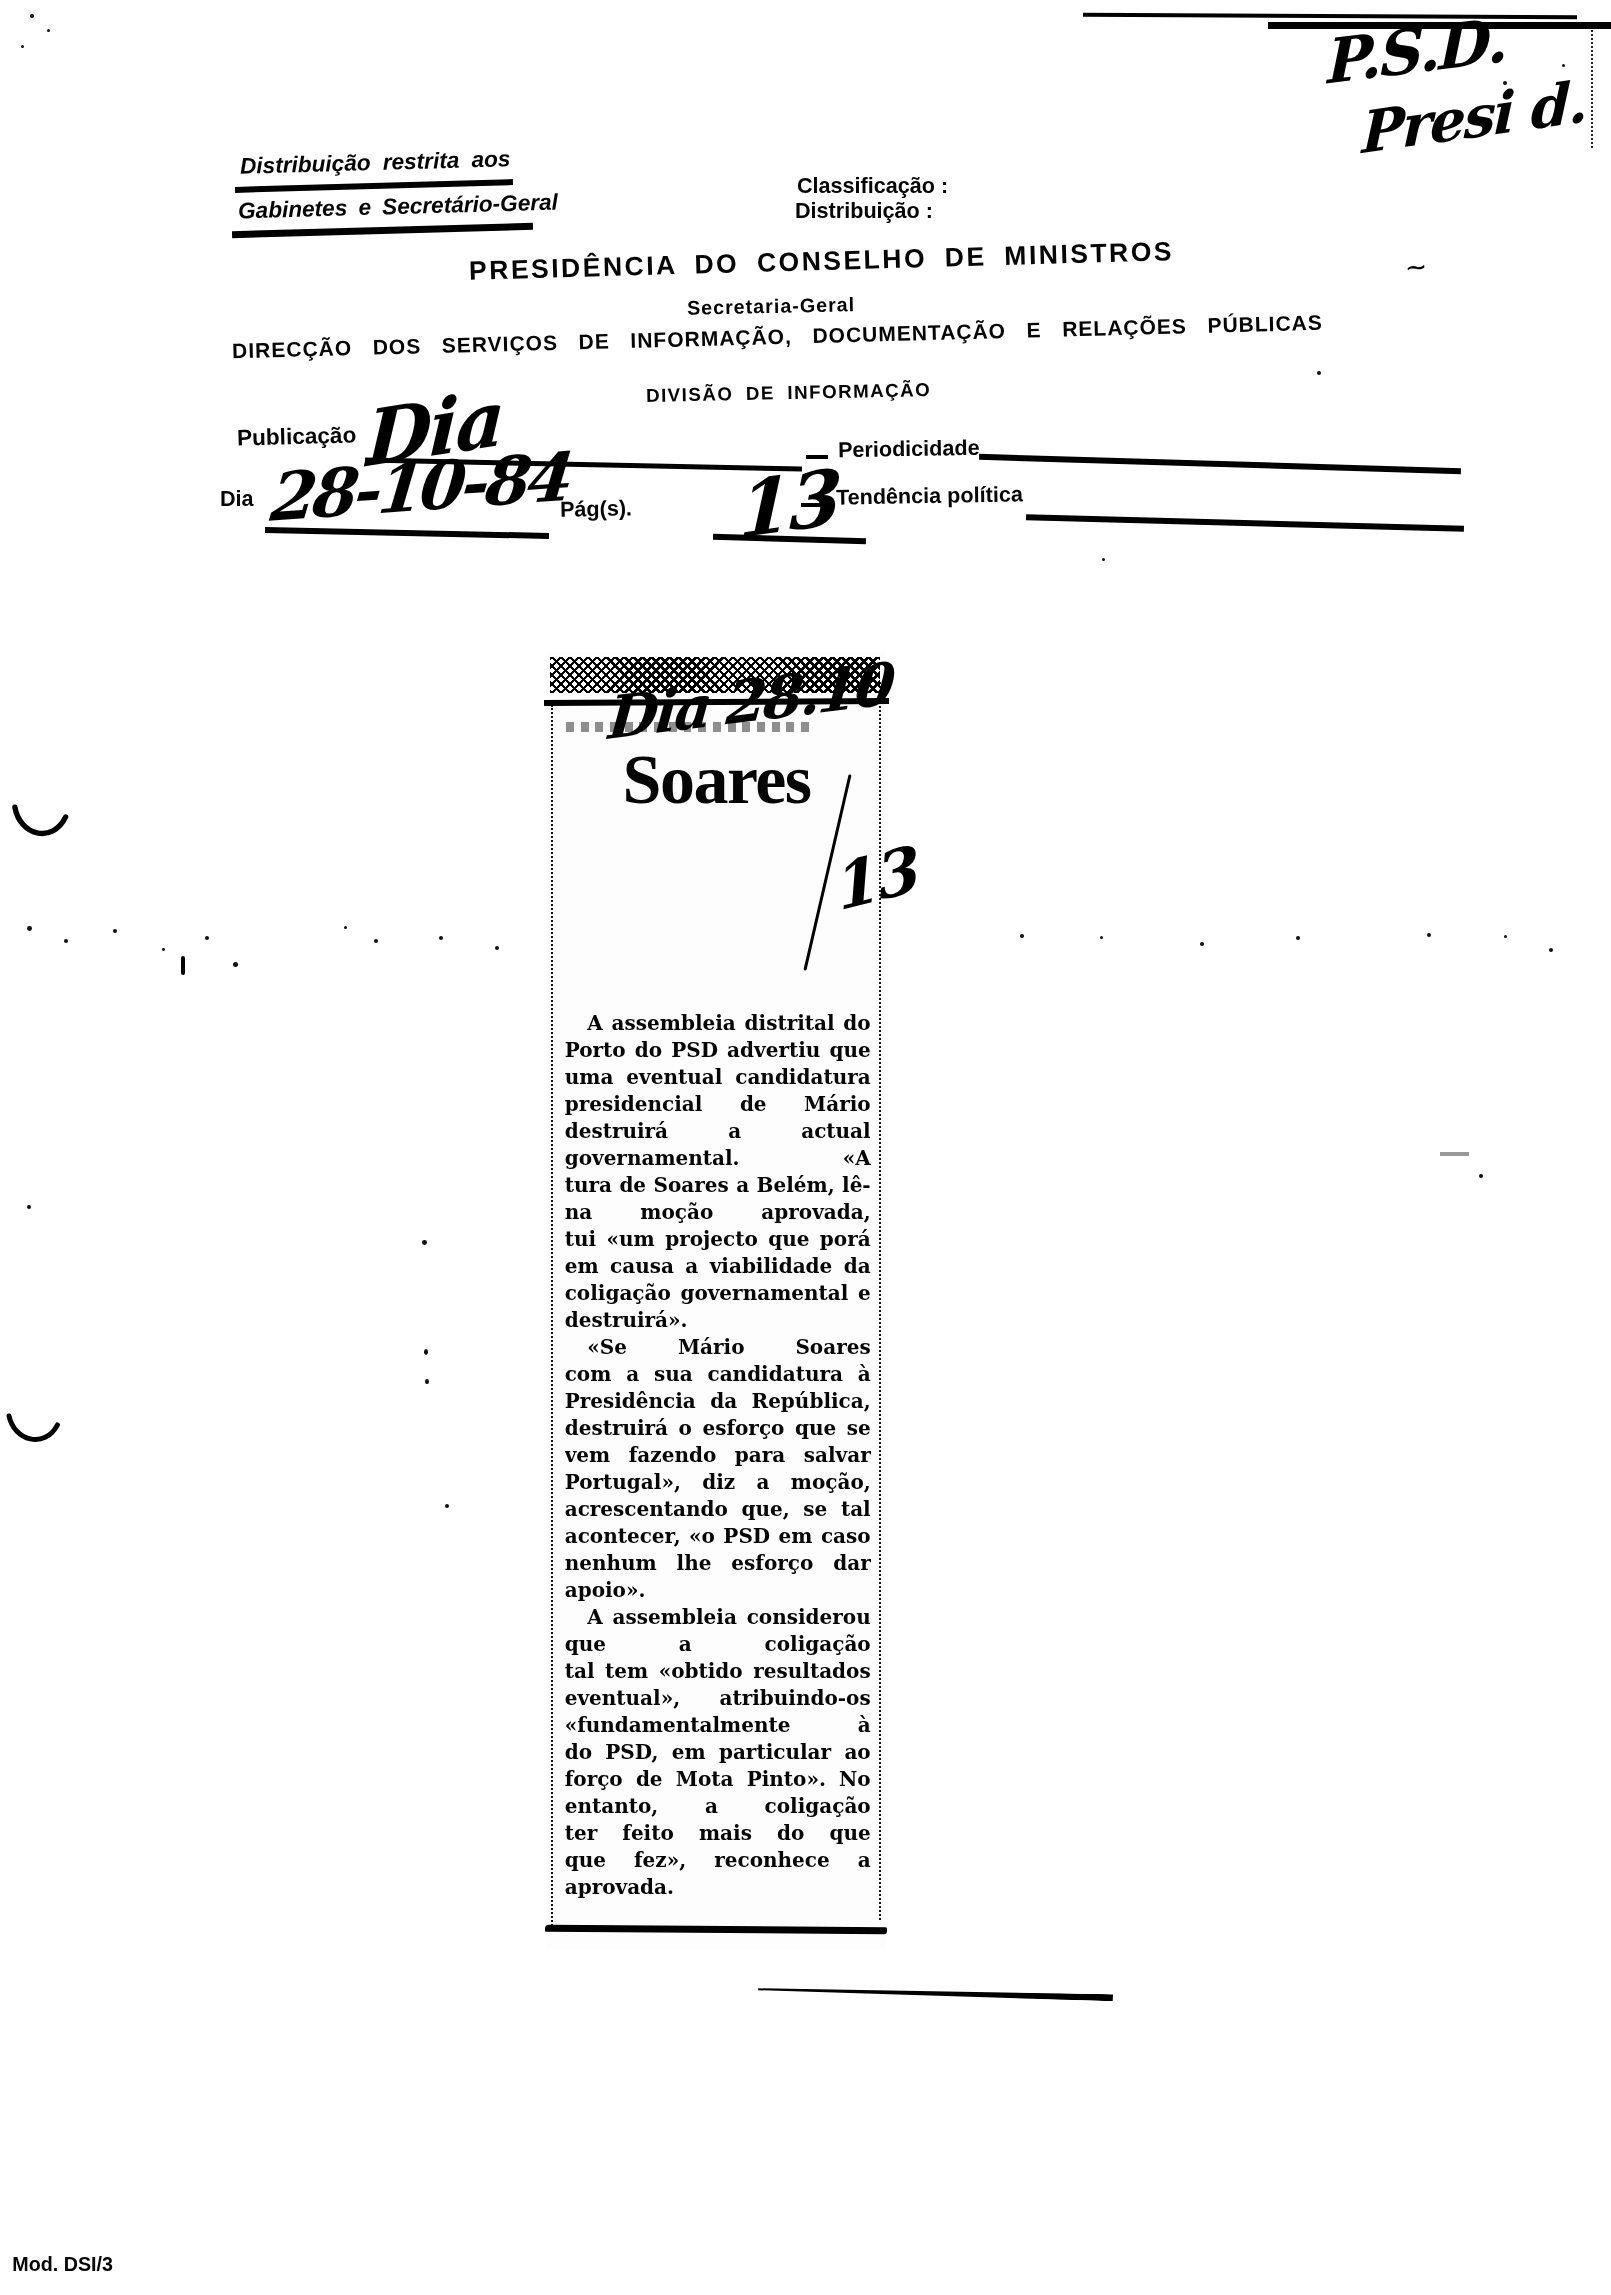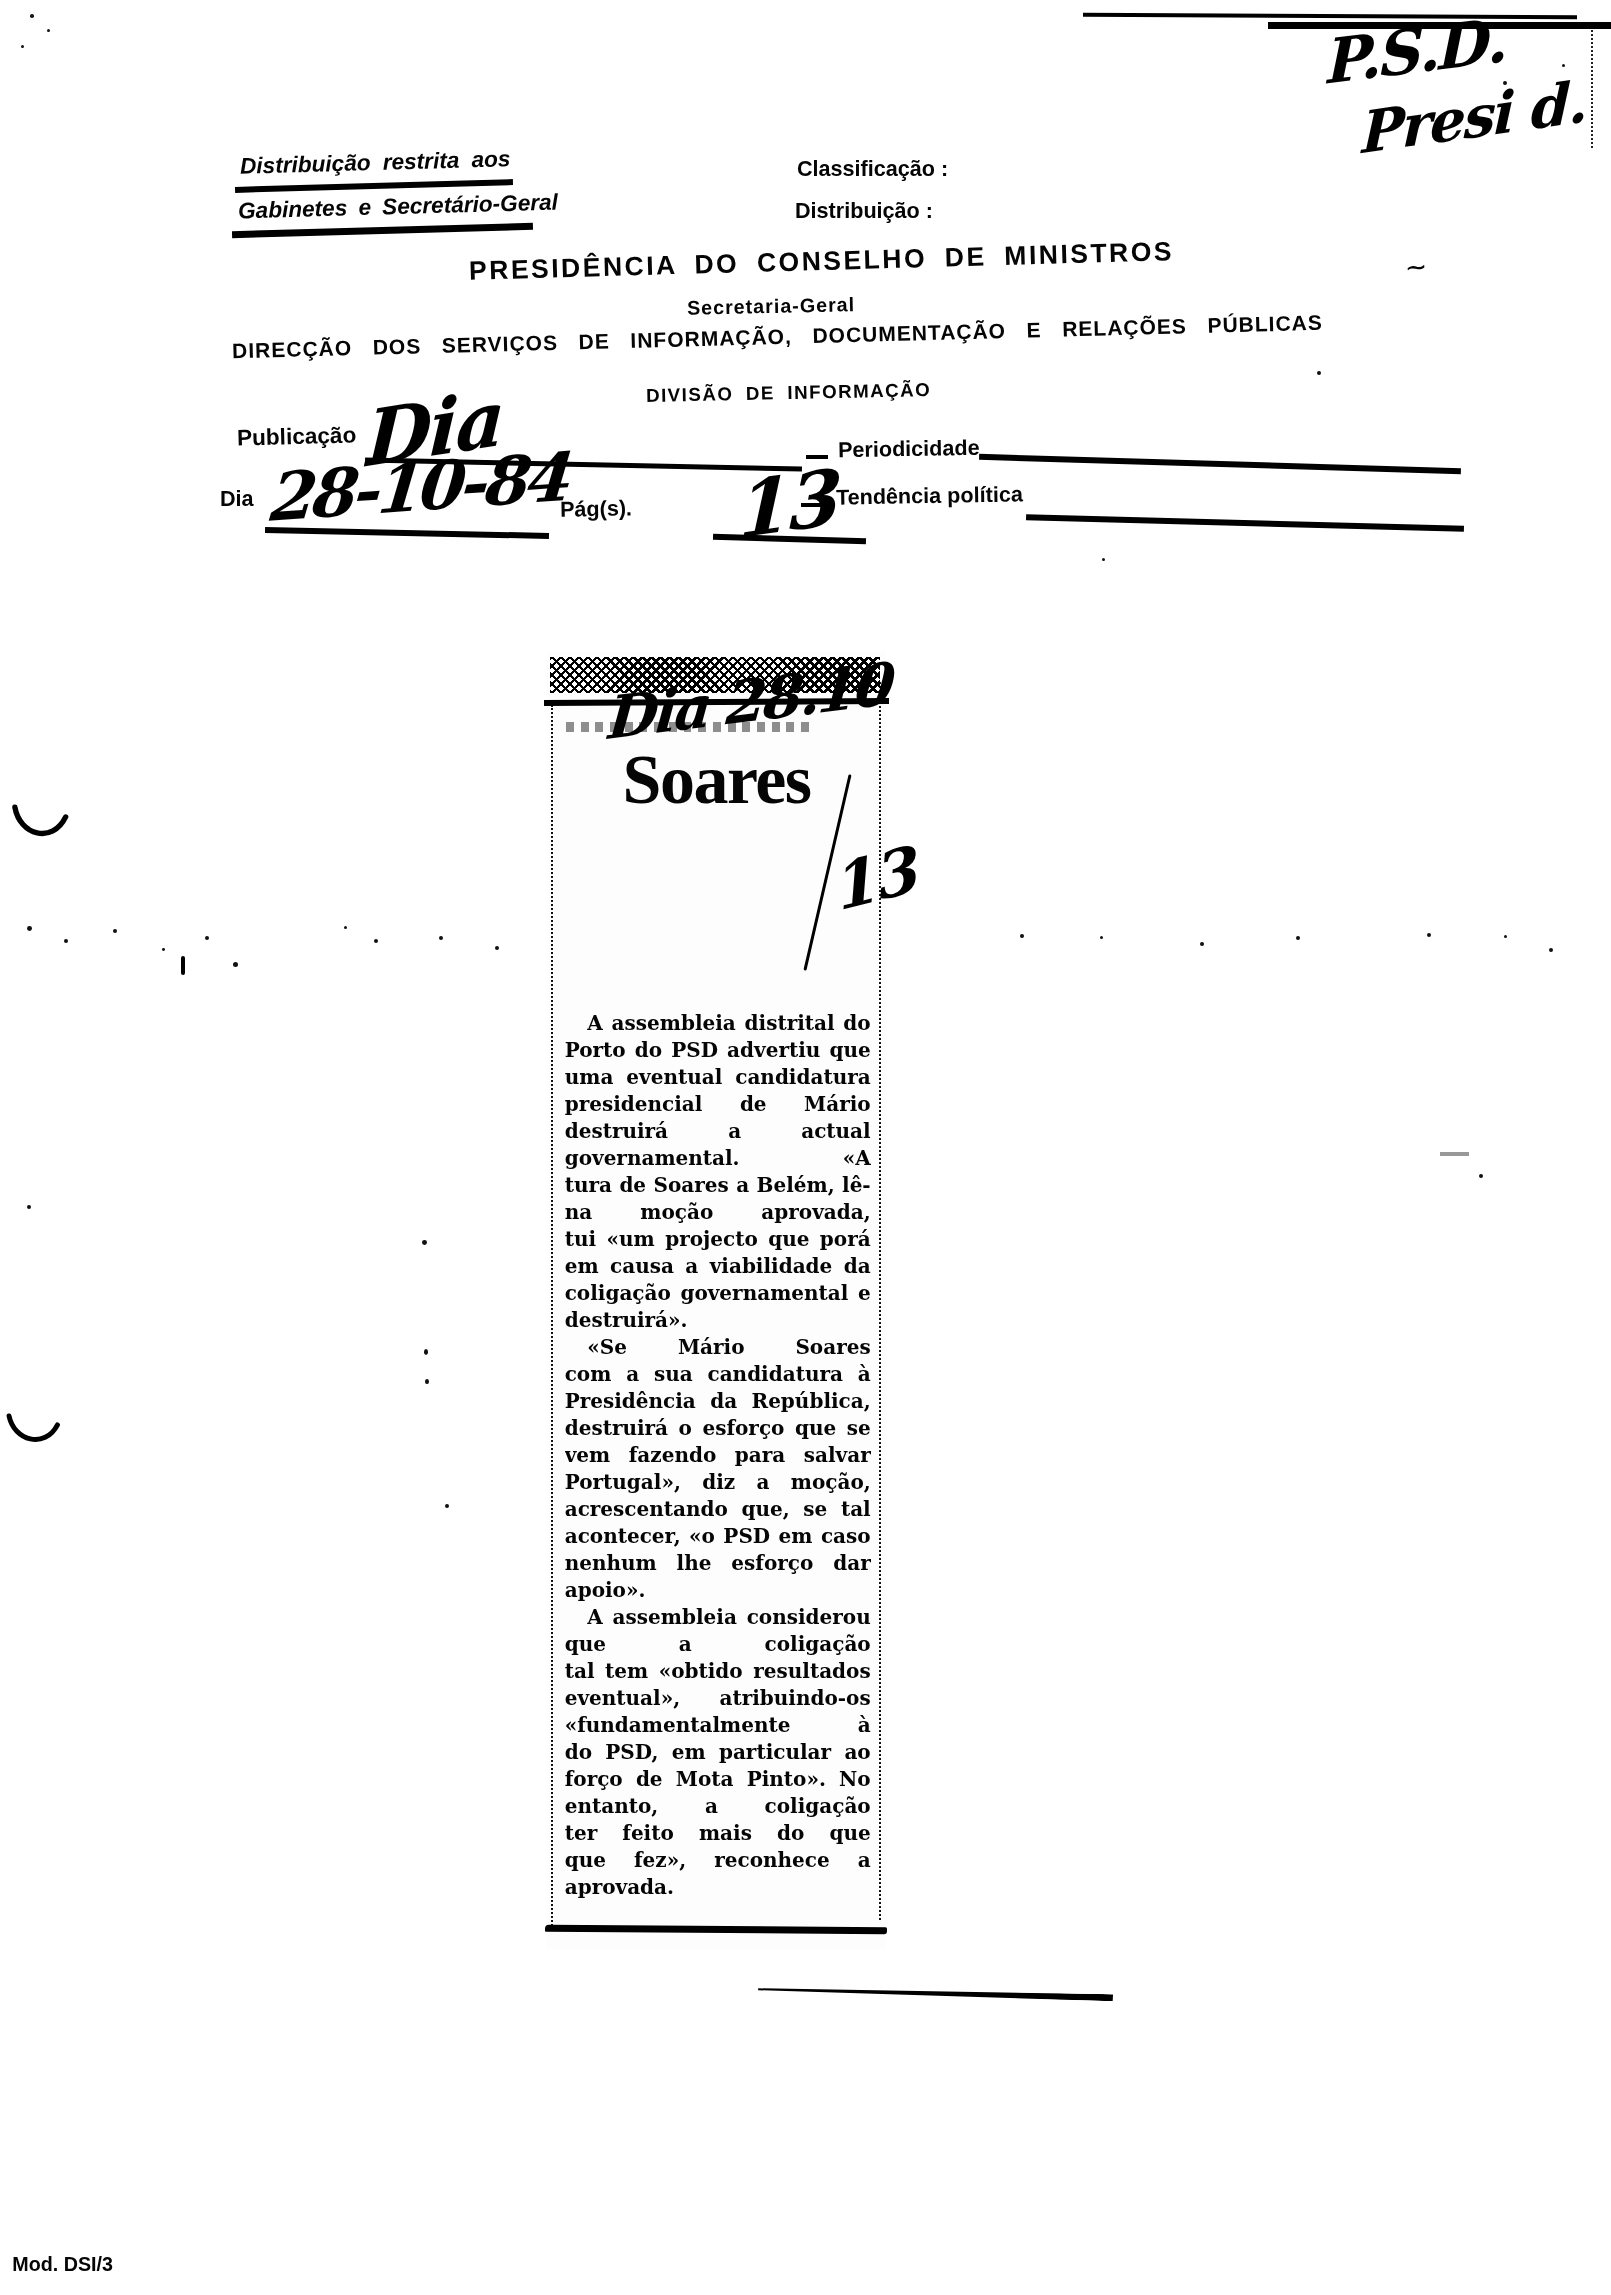--- a/index.html
+++ b/index.html
@@ -57,21 +57,21 @@
   <div class="dot" style="left:1562px;top:64px;width:3.4px;height:3.4px;"></div>
 
   <div class="hw" style="left:1327px;top:14.7px;font-size:61px;transform:rotate(-7deg) skewX(-8deg);">P.S.D.</div>
   <div class="hw" style="left:1361px;top:83px;font-size:57px;transform:rotate(-8deg) skewX(-10deg);">Presi d.</div>
 
   <div class="typed t-it" style="left:240px;top:150px;font-size:22.6px;word-spacing:5.9px;transform:rotate(-1.6deg);">Distribuição restrita aos</div>
   <div class="bar" style="left:235px;top:183px;width:278px;height:6.4px;transform:rotate(-1.6deg);"></div>
   <div class="typed t-it" style="left:238px;top:194px;font-size:22.6px;word-spacing:4.9px;transform:rotate(-1.6deg);">Gabinetes e Secretário-Geral</div>
   <div class="bar" style="left:232px;top:227px;width:301px;height:7.4px;transform:rotate(-1.6deg);"></div>
 
-  <div class="typed t-b" style="left:797px;top:156px;font-size:21.6px;">Classificação :</div>
+  <div class="typed t-b" style="left:797px;top:173px;font-size:21.6px;">Classificação :</div>
   <div class="typed t-b" style="left:795px;top:198px;font-size:21.6px;">Distribuição :</div>
 
   <div class="typed t-b" style="left:469px;top:246px;font-size:26.5px;letter-spacing:2.5px;word-spacing:7.9px;transform:rotate(-1.6deg);">PRESIDÊNCIA DO CONSELHO DE MINISTROS</div>
   <div class="typed" style="left:1406px;top:248px;font-size:34px;transform:rotate(-8deg);">~</div>
   <div class="typed t-b" style="left:687px;top:295px;font-size:19.7px;letter-spacing:1px;transform:rotate(-1.2deg);">Secretaria-Geral</div>
   <div class="typed t-b" style="left:232px;top:325px;font-size:21px;letter-spacing:1px;word-spacing:13.8px;transform:rotate(-1.5deg);">DIRECÇÃO DOS SERVIÇOS DE INFORMAÇÃO, DOCUMENTAÇÃO E RELAÇÕES PÚBLICAS</div>
   <div class="typed t-b" style="left:646px;top:382px;font-size:18.7px;letter-spacing:1.5px;word-spacing:5.9px;transform:rotate(-1.2deg);">DIVISÃO DE INFORMAÇÃO</div>
   <div class="dot" style="left:1317px;top:371px;width:3.9px;height:3.9px;"></div>
 
   <div class="typed t-b" style="left:237px;top:424px;font-size:22.6px;transform:rotate(-1.5deg);">Publicação</div>

